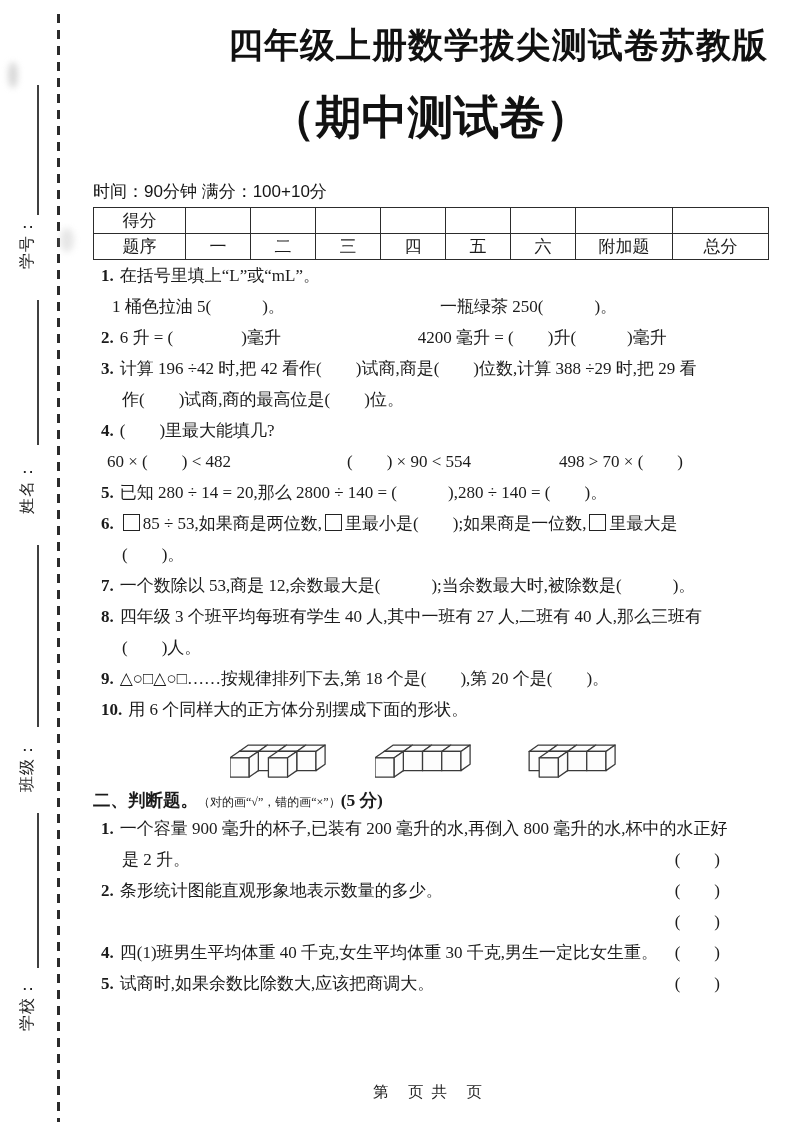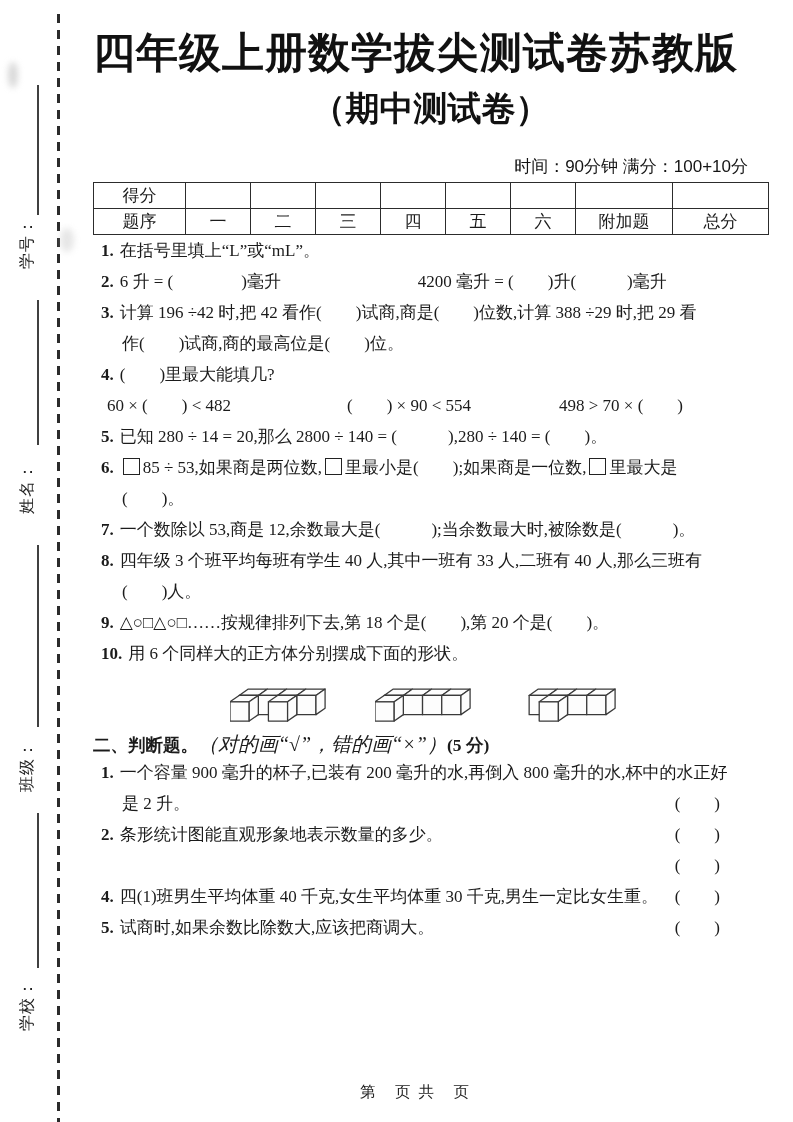--- a/index.html
+++ b/index.html
@@ -23,43 +23,43 @@
     position:absolute; left:-13px; width:80px; text-align:center;
     transform:rotate(-90deg); font-size:16px; color:#222; letter-spacing:1px;
   }
   .sl1 { top:233px; } .sl2 { top:478px; } .sl3 { top:756px; } .sl4 { top:995px; }
   .smudge { position:absolute; background:#b9b9b9; border-radius:50%; filter:blur(3px); opacity:.55; }
   .sm1 { left:8px; top:62px; width:10px; height:26px; }
   .sm2 { left:60px; top:228px; width:14px; height:24px; opacity:.35; }
   
   .main { position:absolute; left:93px; top:0; width:675px; }
   .title {
-    margin:28px 0 0 0; text-align:left;
+    margin:20px 0 0 0; text-align:right;
     font-family:"Liberation Sans","DejaVu Sans",sans-serif;
-    font-weight:bold; font-size:42px; line-height:50px; letter-spacing:1px; color:#111;
+    font-weight:bold; font-size:35px; line-height:50px; letter-spacing:1px; color:#111;
   }
   .subtitle {
-    margin:10px 0 0 0; text-align:center;
+    margin:27px 0 0 0; text-align:center;
     font-family:"Liberation Sans","DejaVu Sans",sans-serif;
-    font-weight:bold; font-size:34px; line-height:40px; color:#111;
+    font-weight:bold; font-size:46px; line-height:40px; color:#111;
   }
   .meta {
-    margin-top:29px; text-align:right; padding-right:20px;
+    margin-top:45px; padding-right:20px;
     font-family:"Liberation Sans","DejaVu Sans",sans-serif;
     font-size:17px; line-height:20px; color:#141414;
   }
   
   table.score { border-collapse:collapse; table-layout:fixed; width:675px; margin-top:5px; }
   table.score td {
     border:1.7px solid #2c2c2c; height:25px; text-align:center;
     font-size:17px; padding:0; color:#1b1b1b;
   }
   
   .sec-head { margin-top:8px; height:26px; line-height:26px; font-weight:bold; font-size:17.5px; white-space:nowrap; }
-  .note { font-weight:normal; font-style:italic; font-size:20px; }
+  .note { font-weight:normal; font-size:12px; }
   .ln { height:31px; line-height:31px; font-size:17px; white-space:nowrap; }
   .q  { padding-left:8px; }
   .cont { padding-left:29px; }
   .qn { font-weight:bold; padding-right:6px; }
   .w328 { display:inline-block; width:328px; }
   .w298 { display:inline-block; width:298px; }
   .w240 { display:inline-block; width:240px; }
   .w212 { display:inline-block; width:212px; }
   .sub1 { padding-left:19px; }
   .sub2 { padding-left:14px; }
@@ -71,21 +71,21 @@
   .figrow {
     height:52px; display:flex; justify-content:space-between; align-items:flex-end;
     padding-left:137px; padding-right:152px; margin:2px 0 2px 0;
   }
   .figrow svg { display:block; }
   
   .jrow { display:flex; }
   .jans { margin-left:auto; margin-right:48px; }
   
   .footer {
-    position:absolute; left:78px; top:1082px; width:675px; text-align:center;
+    position:absolute; left:91px; top:1082px; width:675px; text-align:center;
     font-size:15.5px; color:#222; letter-spacing:2px;
   }
 </style>
 </head>
 <body>
 
 <div class="page">
 
   <div class="seal-dash"></div>
   <div class="wline wl1"></div>
@@ -139,20 +139,23 @@
         <td>附加题</td>
         <td>总分</td>
       </tr>
     </tbody>
       </table>
 
 
     <div class="ln q">
       <span class="qn">1.</span><span>在括号里填上“L”或“mL”。</span>
     </div>
+    <div class="ln sub1">
+      <span class="w328">1 桶色拉油 5(　　　)。</span><span>一瓶绿茶 250(　　　)。</span>
+    </div>
 
     <div class="ln q">
       <span class="qn">2.</span><span class="w298">6 升 = (　　　　)毫升</span><span>4200 毫升 = (　　)升(　　　)毫升</span>
     </div>
 
     <div class="ln q">
       <span class="qn">3.</span><span>计算 196 ÷42 时,把 42 看作(　　)试商,商是(　　)位数,计算 388 ÷29 时,把 29 看</span>
     </div>
     <div class="ln cont">
       <span>作(　　)试商,商的最高位是(　　)位。</span>
@@ -174,21 +177,21 @@
     </div>
     <div class="ln cont">
       <span>(　　)。</span>
     </div>
 
     <div class="ln q">
       <span class="qn">7.</span><span>一个数除以 53,商是 12,余数最大是(　　　);当余数最大时,被除数是(　　　)。</span>
     </div>
 
     <div class="ln q">
-      <span class="qn">8.</span><span>四年级 3 个班平均每班有学生 40 人,其中一班有 33 人,二班有 40 人,那么三班有</span>
+      <span class="qn">8.</span><span>四年级 3 个班平均每班有学生 40 人,其中一班有 27 人,二班有 40 人,那么三班有</span>
     </div>
     <div class="ln cont">
       <span>(　　)人。</span>
     </div>
 
     <div class="ln q">
       <span class="qn">9.</span><span>△○□△○□……按规律排列下去,第 18 个是(　　),第 20 个是(　　)。</span>
     </div>
 
     <div class="ln q">

